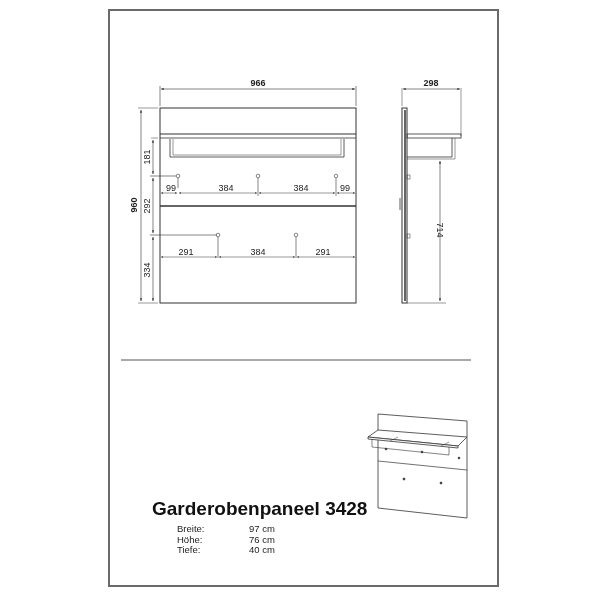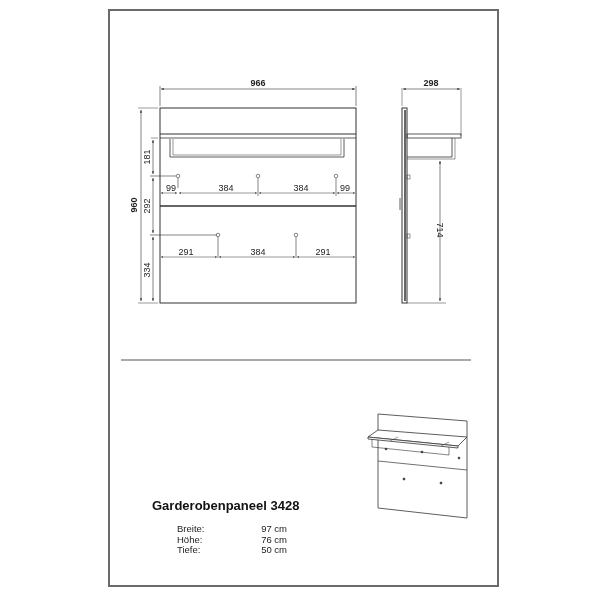--- a/index.html
+++ b/index.html
@@ -1,25 +1,25 @@
 <!DOCTYPE html>
 <html><head>
 <meta charset="utf-8">
 <style>
   html, body { margin: 0; padding: 0; background: #ffffff; }
   body { width: 600px; height: 600px; position: relative; overflow: hidden; font-family: "Liberation Sans", sans-serif; }
   .frame { position: absolute; left: 108px; top: 9px; width: 391px; height: 578px; border: 2px solid #6a6a6a; box-sizing: border-box; }
   svg.drawing { position: absolute; left: 0; top: 0; }
   .dim { font-family: "Liberation Sans", sans-serif; font-size: 9px; fill: #222; }
   .dimb { font-family: "Liberation Sans", sans-serif; font-size: 9px; font-weight: bold; fill: #222; }
-  .title { position: absolute; left: 152px; top: 498px; font-size: 13px; font-weight: bold; color: #111; white-space: nowrap; }
+  .title { position: absolute; left: 152px; top: 498px; font-size: 19px; font-weight: bold; color: #111; white-space: nowrap; }
   .specs { position: absolute; left: 152px; top: 524px; font-size: 9.5px; color: #222; line-height: 10.5px; }
   .spec-row { display: flex; }
   .spec-label { width: 60px; padding-left: 25px; }
-  .spec-value { width: 50px; text-align: right; }
+  .spec-value { width: 50px; text-align: center; }
 </style>
 </head>
 <body>
 
 <div class="frame"></div>
 
 <svg class="drawing" width="600" height="600" viewBox="0 0 600 600">
   <defs>
     <marker id="arr" viewBox="0 0 10 10" refX="9" refY="5" markerWidth="5" markerHeight="5" orient="auto-start-reverse">
       <path d="M0,2 L10,5 L0,8 z" fill="#222"></path>
@@ -148,15 +148,15 @@
   <div class="spec-row">
     <span class="spec-label">Breite:</span>
     <span class="spec-value">97 cm</span>
   </div>
   <div class="spec-row">
     <span class="spec-label">Höhe:</span>
     <span class="spec-value">76 cm</span>
   </div>
   <div class="spec-row">
     <span class="spec-label">Tiefe:</span>
-    <span class="spec-value">50 cm</span>
+    <span class="spec-value">40 cm</span>
   </div>
 </div>
 
 </body></html>

